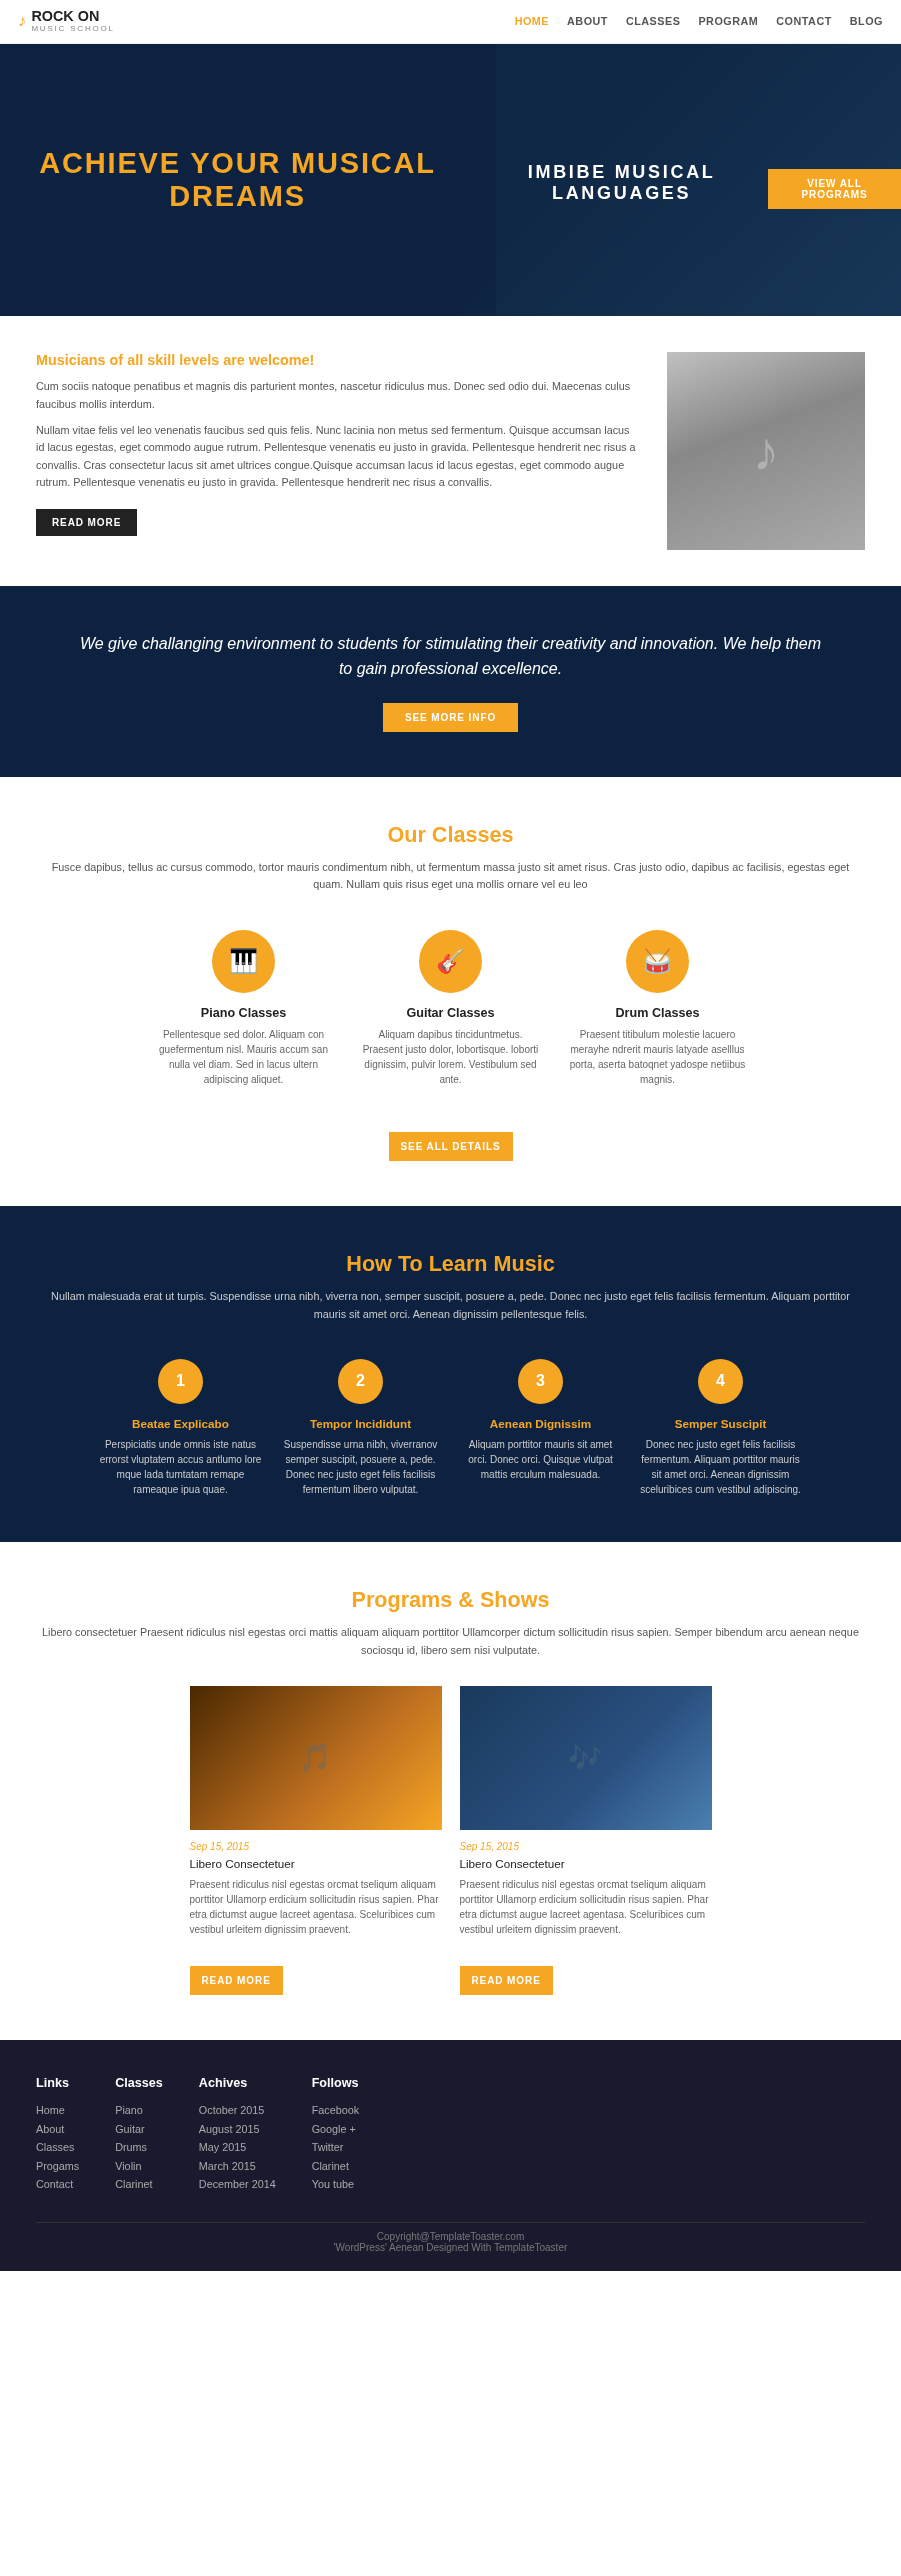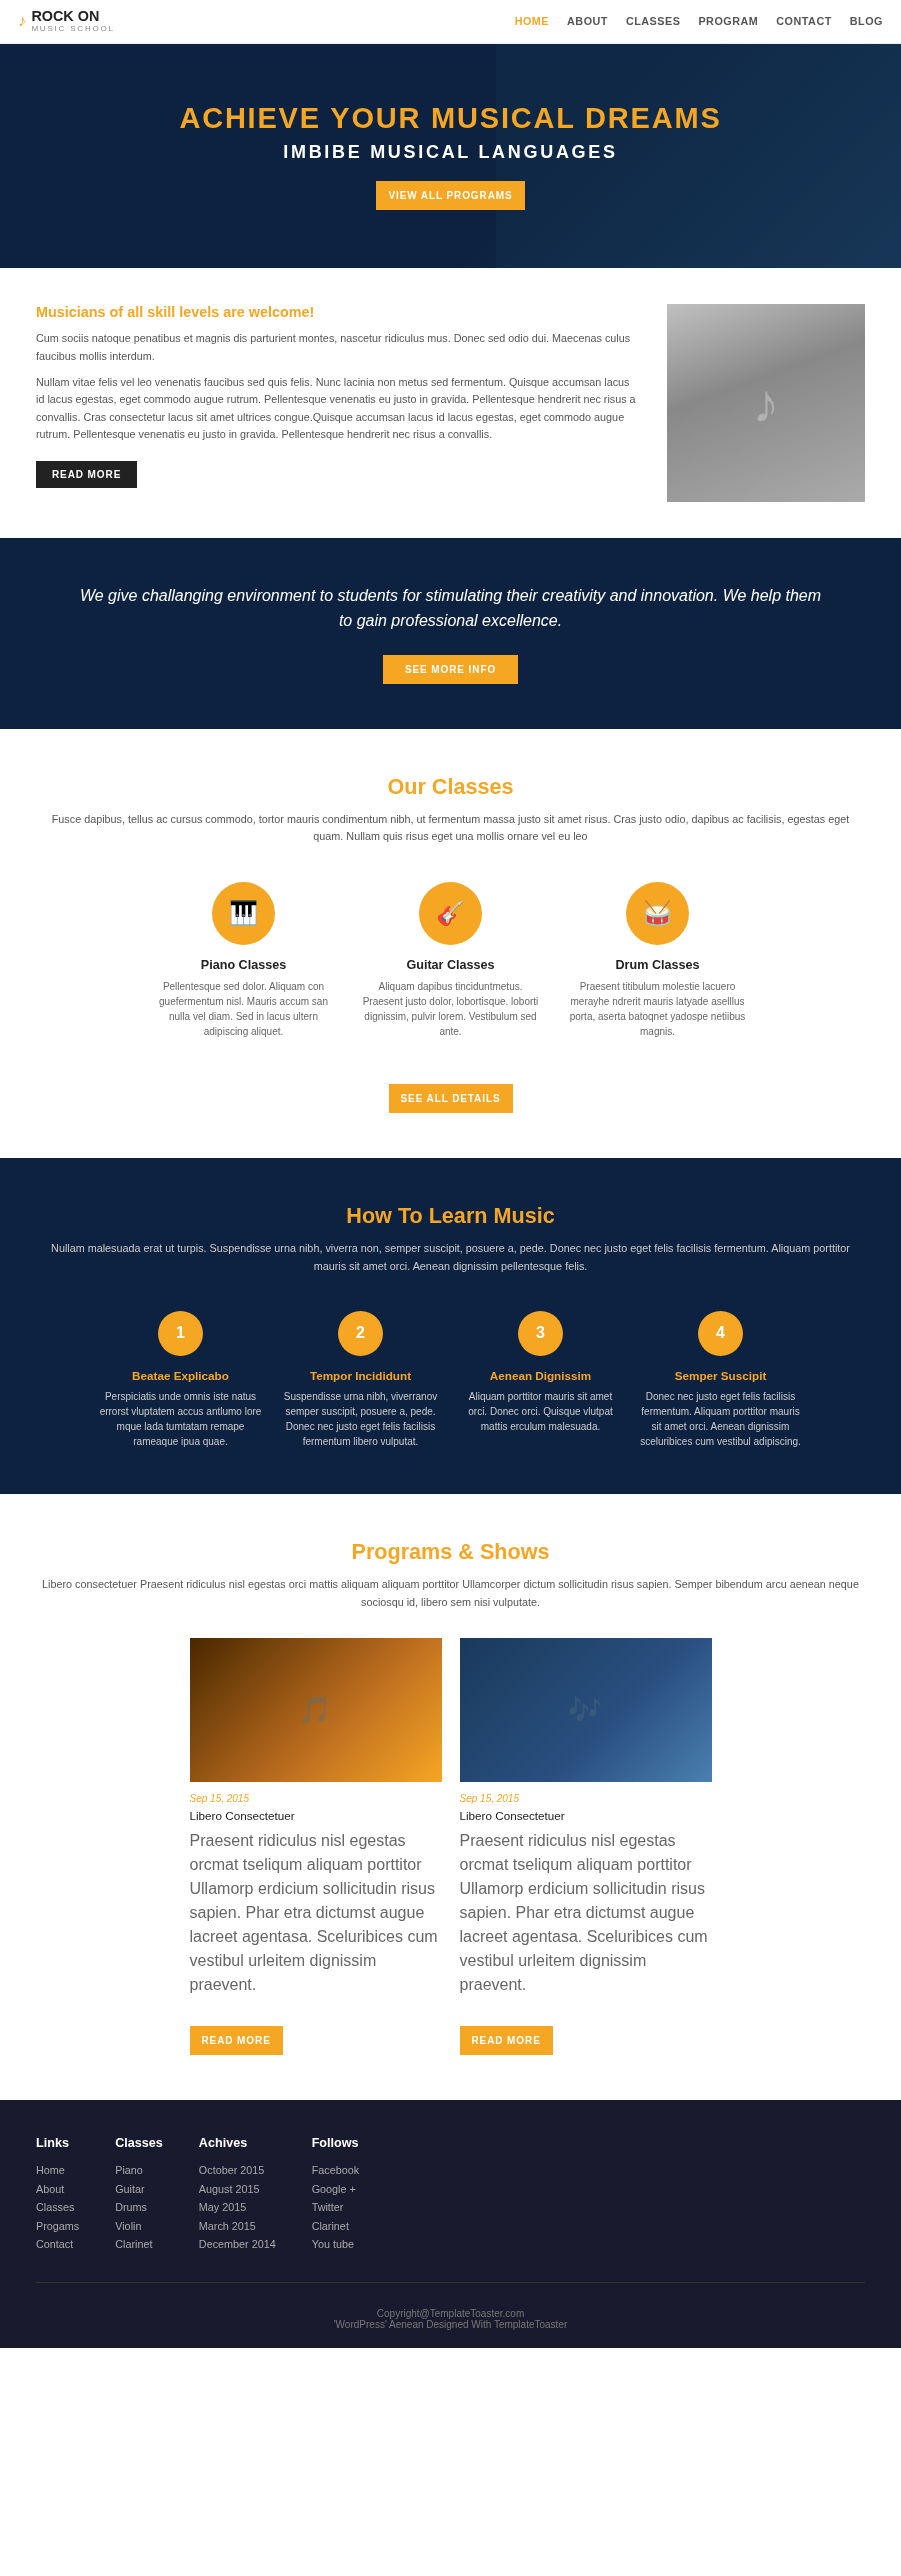--- a/index.html
+++ b/index.html
@@ -18,21 +18,21 @@
     nav { display: flex; gap: 18px; align-items: center; }
     nav a {
       text-decoration: none; font-size: 10.8px; font-weight: bold;
       color: #555; letter-spacing: 0.5px;
     }
     nav a.active { color: #f5a623; }
 
     
     .hero {
       background: linear-gradient(135deg, #0d2240 60%, #1a3a5c 100%);
-      height: 224px; display: flex; flex-direction: column;
+      height: 272px; display: flex; flex-direction: row;
       align-items: center; justify-content: center; text-align: center;
       position: relative; overflow: hidden;
     }
     .hero::before {
       content: ''; position: absolute; right: 0; top: 0;
       width: 45%; height: 100%;
       background: rgba(20,50,80,0.4);
     }
     .hero h1 {
       color: #f5a623; font-size: 29px; font-weight: bold;
@@ -123,33 +123,33 @@
       margin-bottom: 10.8px; position: relative; overflow: hidden;
     }
     .program-image-concert {
       background: linear-gradient(135deg, #4a2800 0%, #c07020 60%, #f5a623 100%);
     }
     .program-image-stage {
       background: linear-gradient(135deg, #1a3a5c 0%, #2a5080 60%, #4a80b0 100%);
     }
     .program-card .date { color: #f5a623; font-size: 10px; margin-bottom: 5.4px; font-style: italic; }
     .program-card h4 { font-size: 11.7px; font-weight: normal; margin-bottom: 7.2px; color: #222; }
-    .program-card p { font-size: 16px; color: #666; line-height: 1.5; margin-bottom: 10.8px; }
+    .program-card p { font-size: 10px; color: #666; line-height: 1.5; margin-bottom: 10.8px; }
 
     
     .center-btn { text-align: center; margin-top: 27px; }
 
     
     footer { background: #1a1a2e; padding: 36px 36px 18px; color: #aaa; }
     .footer-grid { display: flex; gap: 36px; margin-bottom: 27px; }
     .footer-col h4 { color: #fff; font-size: 12.6px; margin-bottom: 13.5px; }
     .footer-col ul { list-style: none; }
     .footer-col ul li { margin-bottom: 5.4px; }
     .footer-col ul li a { color: #aaa; text-decoration: none; font-size: 10.8px; }
-    .footer-bottom { text-align: center; border-top: 0.9px solid #333; padding-top: 25px; font-size: 10px; color: #777; }
+    .footer-bottom { text-align: center; border-top: 0.9px solid #333; padding-top: 8px; font-size: 10px; color: #777; }
 
     
     .violinist-img {
       width: 198px; height: 198px;
       background: linear-gradient(160deg, #c0c0c0 0%, #888 40%, #aaa 100%);
       overflow: hidden; position: relative;
     }
     .violinist-img::after {
       content: '♪'; position: absolute; top: 50%; left: 50%;
       transform: translate(-50%, -50%); font-size: 54px; color: rgba(255,255,255,0.3);

